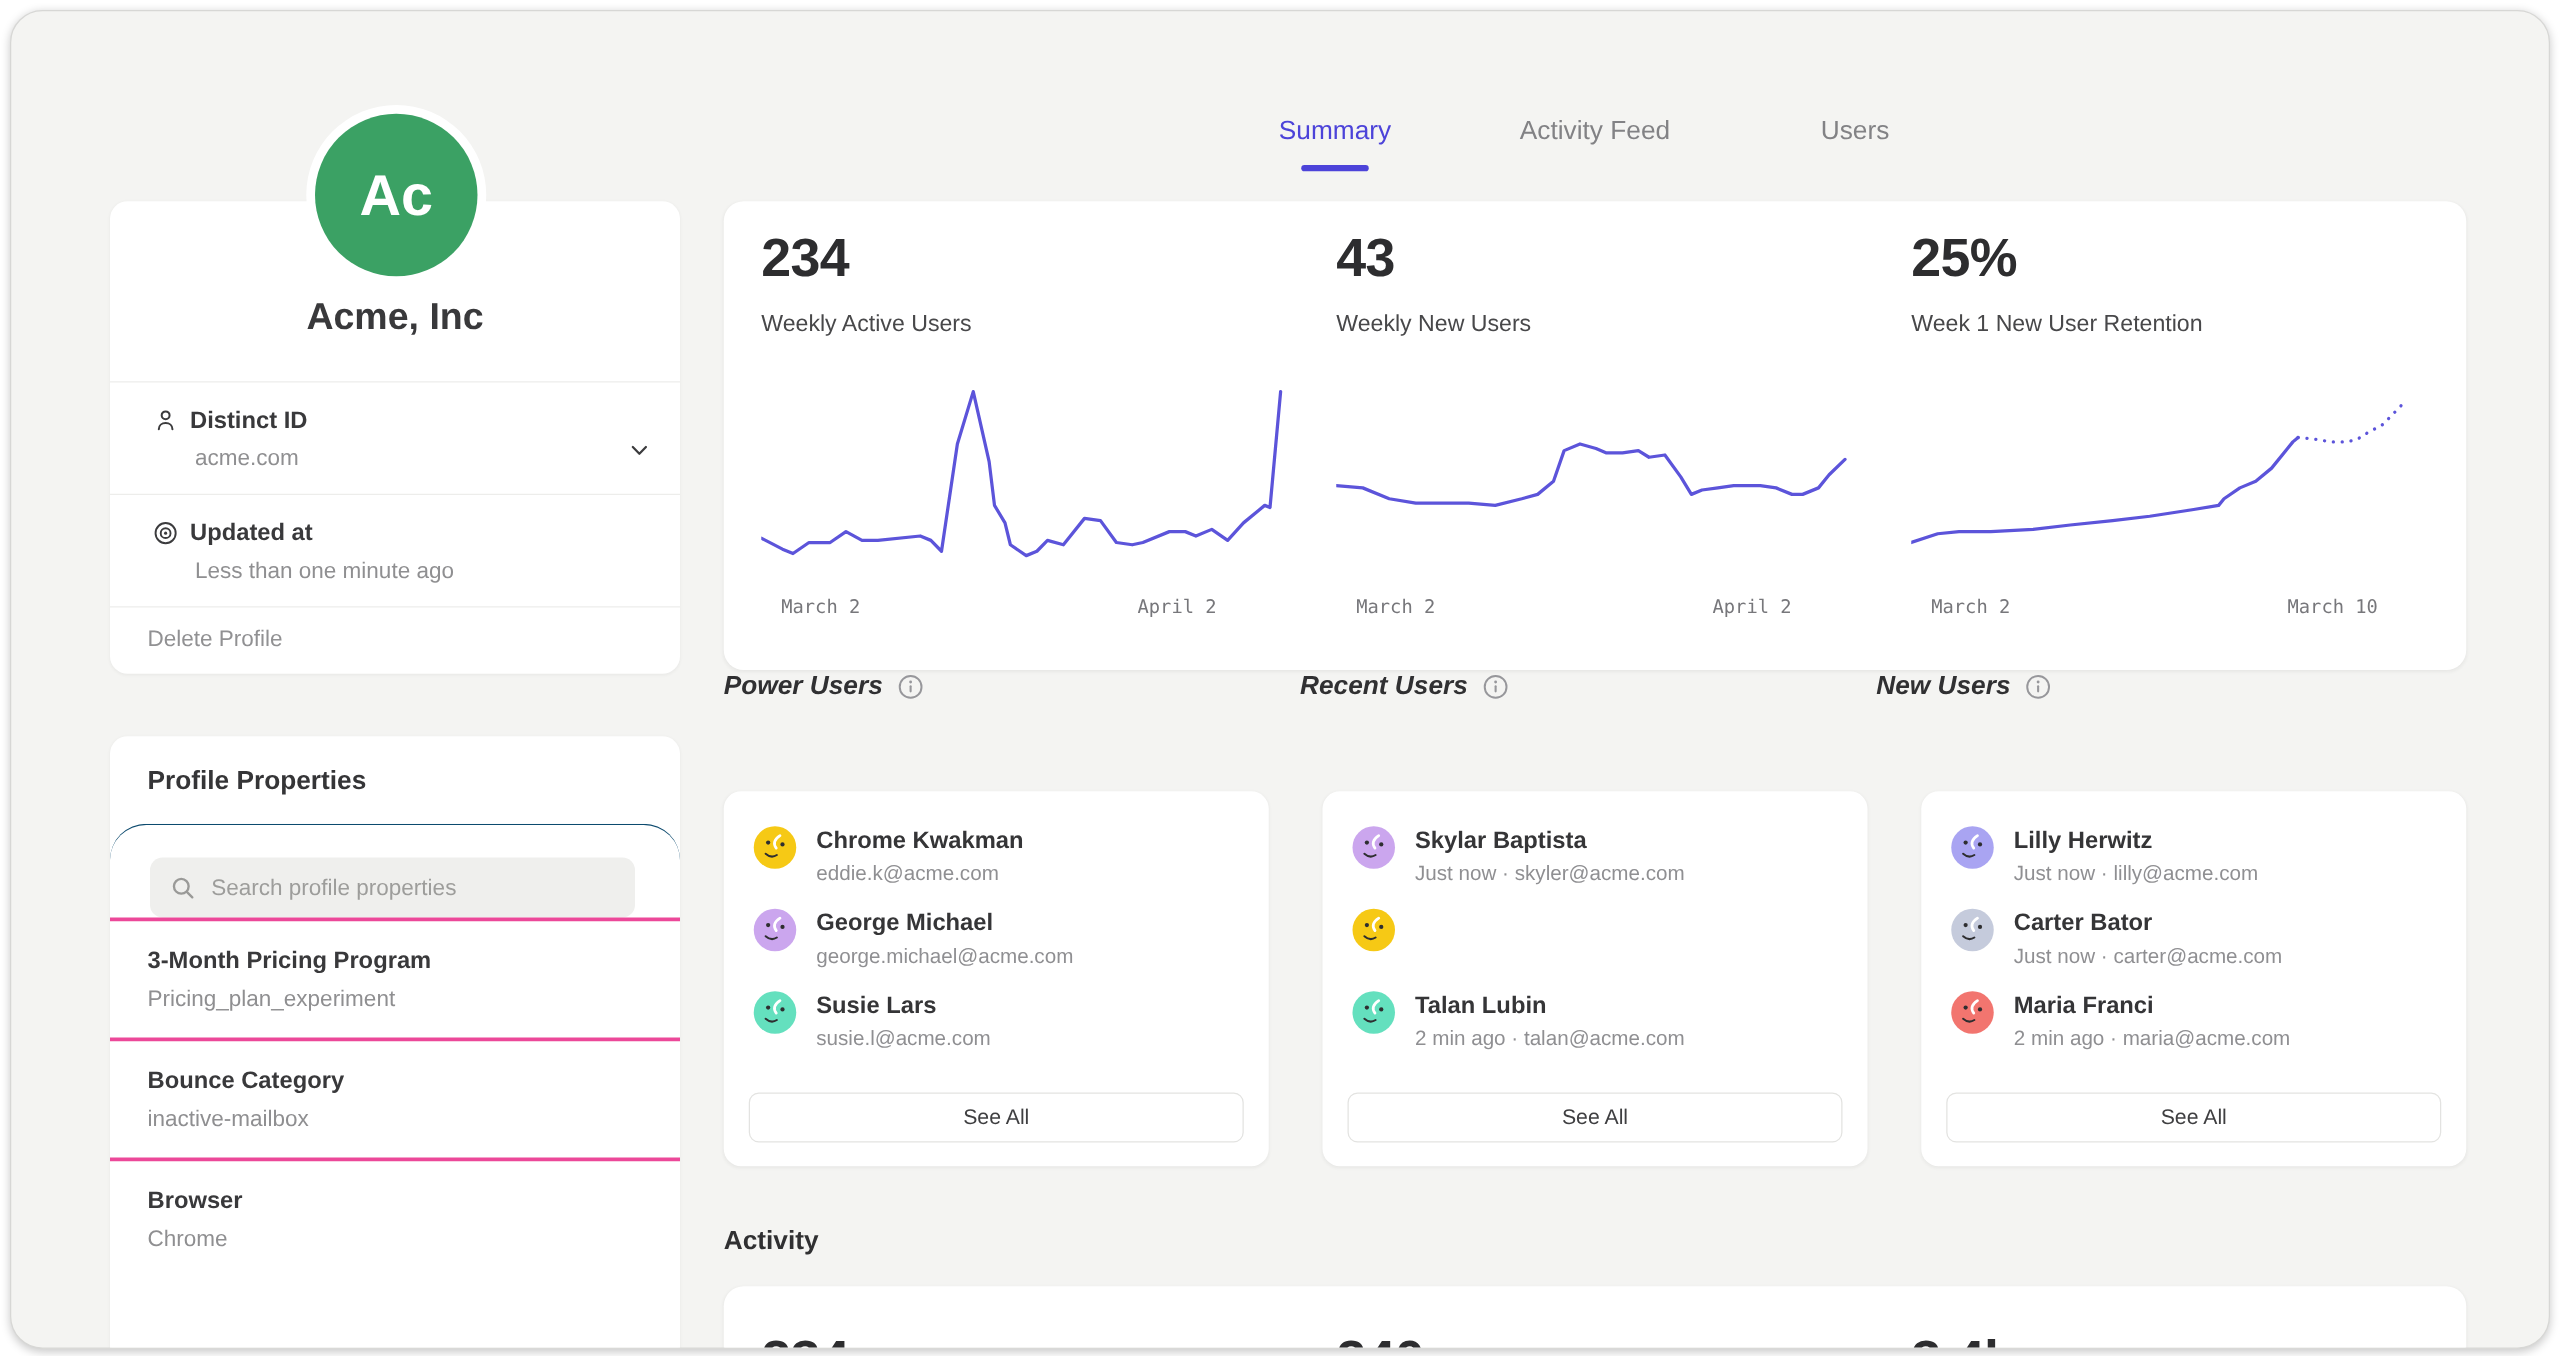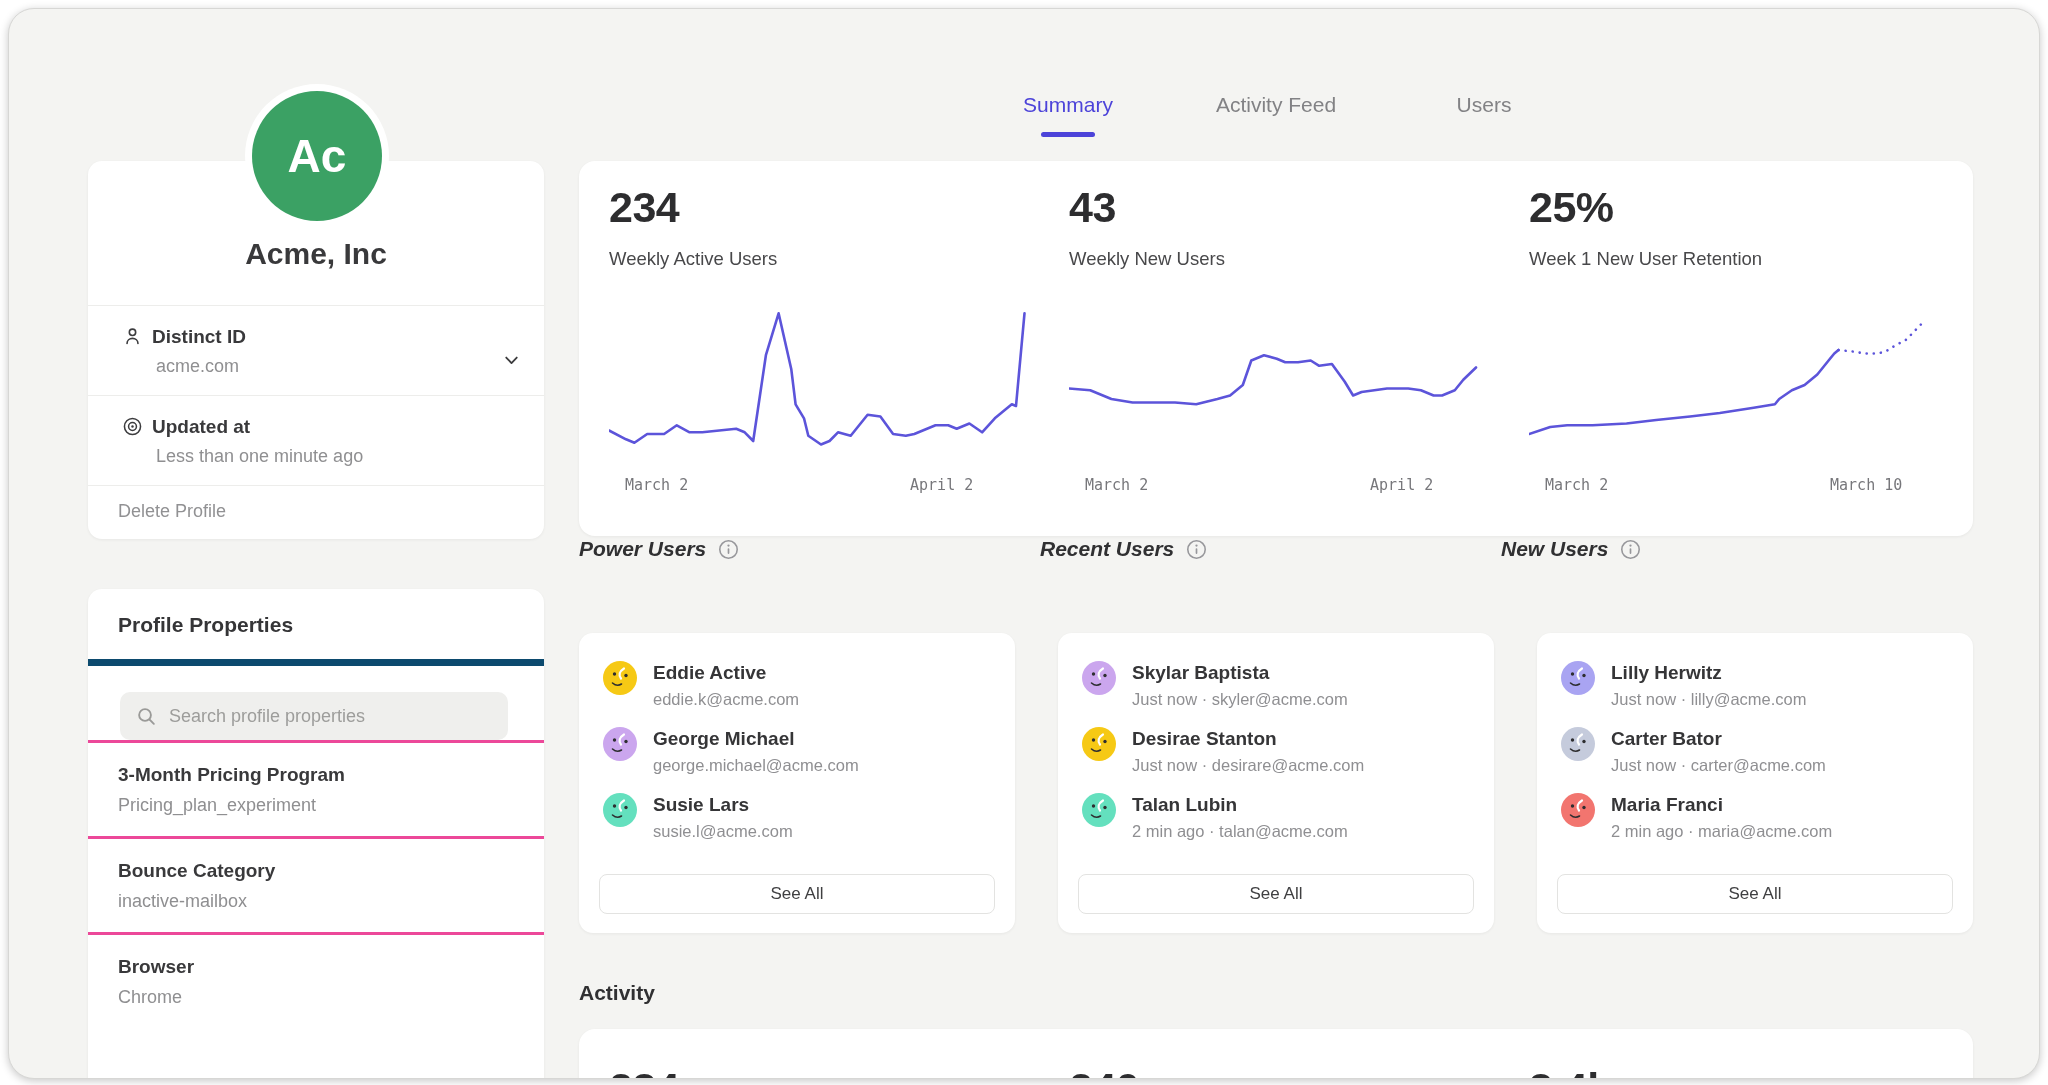--- a/index.html
+++ b/index.html
@@ -24,21 +24,21 @@
   .prow { border-top: 1px solid #ededeb; padding: 19px 24px 18px 33px; position: relative; }
   .prow-head { display: flex; align-items: center; gap: 8px; }
   .prow-label { font-size: 19px; font-weight: 700; color: #39393b; }
   .prow-value { font-size: 18px; color: #8f8f91; margin: 8px 0 0 35px; }
   .prow .chev { position: absolute; right: 22px; bottom: 24px; cursor: pointer; }
   .delete-row { border-top: 1px solid #ededeb; padding: 15px 24px 17px 30px;
     font-size: 18px; color: #919193; cursor: pointer; }
 
   .props-card { left: 79px; top: 580px; width: 456px; height: 600px; }
   .props-title { padding: 24px 30px 22px; font-size: 21px; font-weight: 700; color: #353537; }
-  .props-search-wrap { border-top: 7px solid #0c4a6e; padding: 26px 36px 0 32px; }
+  .props-search-wrap { border-top: 1px solid #0c4a6e; padding: 26px 36px 0 32px; border-radius: 29px; }
   .search-box { display: flex; align-items: center; gap: 12px; background: #efefed;
     border-radius: 10px; height: 48px; padding: 0 16px; }
   .search-box input { border: none; outline: none; background: transparent; flex: 1;
     font-size: 18px; color: #4a4a4c; font-family: "Liberation Sans", sans-serif; }
   .search-box input::placeholder { color: #9d9d9b; }
   .create-row { display: flex; align-items: center; gap: 14px; padding: 25px 30px 26px 33px;
     font-size: 18px; color: #8c8c8e; cursor: pointer; }
   .prop-item { border-top: 3px solid #ec4899; padding: 21px 30px 20px; }
   .prop-item-label { font-size: 19px; font-weight: 700; color: #39393b; }
   .prop-item-value { font-size: 18px; color: #8f8f91; margin-top: 9px; }
@@ -260,21 +260,21 @@
       <div class="user-row">
         <span class="avatar" style="background: rgb(246, 201, 21);">
           <svg width="34" height="34" viewBox="0 0 34 34">
               <circle cx="11.5" cy="13" r="1.7" fill="#2e2e30"></circle>
               <circle cx="23" cy="14.5" r="1.7" fill="#2e2e30"></circle>
               <path d="M9.5 22 q4.5 4 9 1" stroke="#2e2e30" stroke-width="1.6" fill="none" stroke-linecap="round"></path>
               <path d="M21 7.5 q-7 4.5 -3 10" stroke="#ffffff" stroke-width="2.2" fill="none" stroke-linecap="round"></path>
             </svg>
         </span>
         <div>
-          <div class="user-name">Eddie Active</div>
+          <div class="user-name">Chrome Kwakman</div>
           <div class="user-detail">eddie.k@acme.com</div>
         </div>
       </div>
       <div class="user-row">
         <span class="avatar" style="background: rgb(203, 166, 238);">
           <svg width="34" height="34" viewBox="0 0 34 34">
               <circle cx="11.5" cy="13" r="1.7" fill="#2e2e30"></circle>
               <circle cx="23" cy="14.5" r="1.7" fill="#2e2e30"></circle>
               <path d="M9.5 22 q4.5 4 9 1" stroke="#2e2e30" stroke-width="1.6" fill="none" stroke-linecap="round"></path>
               <path d="M21 7.5 q-7 4.5 -3 10" stroke="#ffffff" stroke-width="2.2" fill="none" stroke-linecap="round"></path>
@@ -319,24 +319,20 @@
       </div>
       <div class="user-row">
         <span class="avatar" style="background: rgb(246, 201, 21);">
           <svg width="34" height="34" viewBox="0 0 34 34">
               <circle cx="11.5" cy="13" r="1.7" fill="#2e2e30"></circle>
               <circle cx="23" cy="14.5" r="1.7" fill="#2e2e30"></circle>
               <path d="M9.5 22 q4.5 4 9 1" stroke="#2e2e30" stroke-width="1.6" fill="none" stroke-linecap="round"></path>
               <path d="M21 7.5 q-7 4.5 -3 10" stroke="#ffffff" stroke-width="2.2" fill="none" stroke-linecap="round"></path>
             </svg>
         </span>
-        <div>
-          <div class="user-name">Desirae Stanton</div>
-          <div class="user-detail">Just now · desirare@acme.com</div>
-        </div>
       </div>
       <div class="user-row">
         <span class="avatar" style="background: rgb(100, 224, 190);">
           <svg width="34" height="34" viewBox="0 0 34 34">
               <circle cx="11.5" cy="13" r="1.7" fill="#2e2e30"></circle>
               <circle cx="23" cy="14.5" r="1.7" fill="#2e2e30"></circle>
               <path d="M9.5 22 q4.5 4 9 1" stroke="#2e2e30" stroke-width="1.6" fill="none" stroke-linecap="round"></path>
               <path d="M21 7.5 q-7 4.5 -3 10" stroke="#ffffff" stroke-width="2.2" fill="none" stroke-linecap="round"></path>
             </svg>
         </span>

